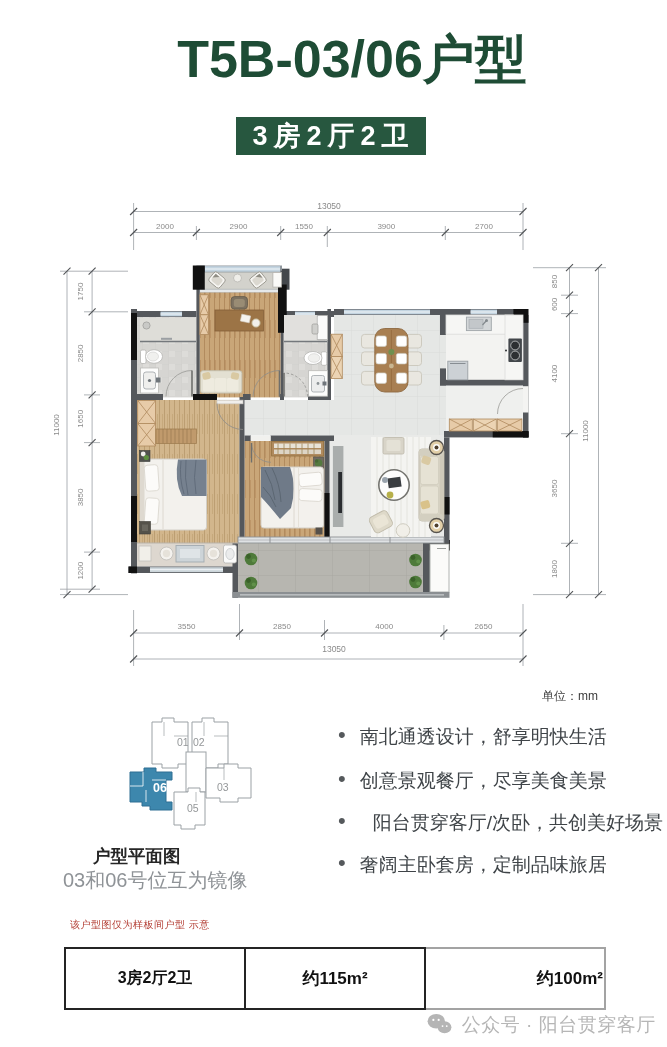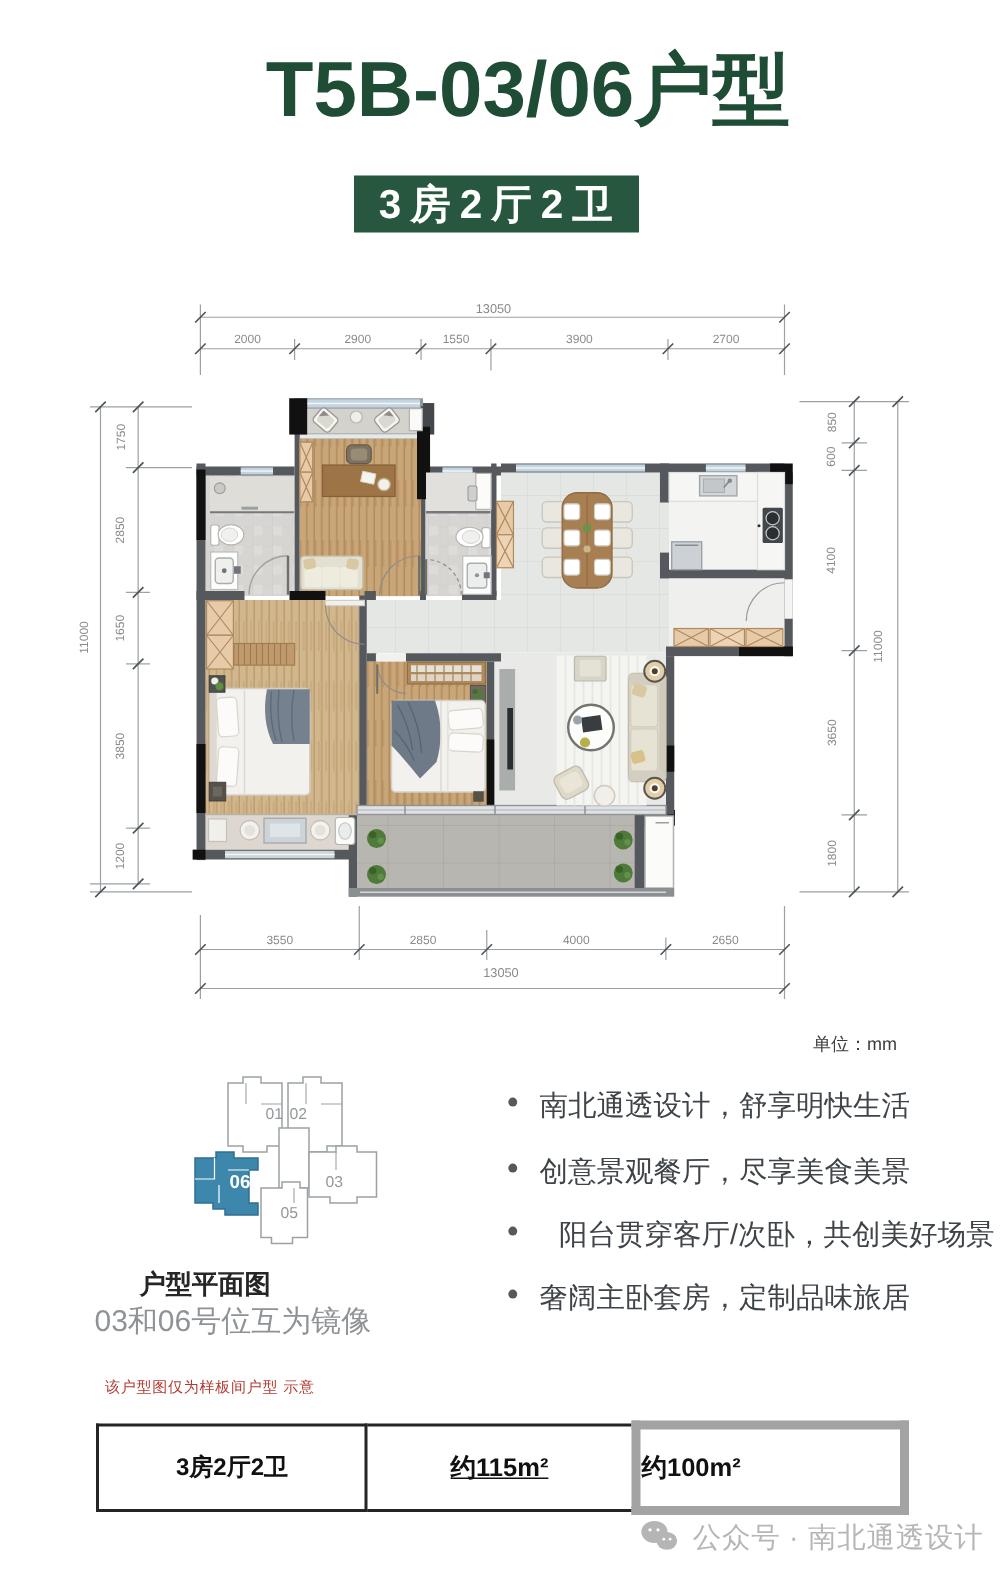--- a/index.html
+++ b/index.html
@@ -649,33 +649,33 @@
 <div class="abs" style="left:338px;top:808px;font-size:19px;color:#3f4448;"><span style="font-size:22px;vertical-align:1px;color:#55595c;">•</span><span style="margin-left:27px;">阳台贯穿客厅/次卧，共创美好场景</span></div>
 
 <div class="abs" style="left:338px;top:850px;font-size:19px;color:#3f4448;"><span style="font-size:22px;vertical-align:1px;color:#55595c;">•</span><span style="margin-left:14px;">奢阔主卧套房，定制品味旅居</span></div>
 
 <div class="abs" style="left:70px;top:918px;font-size:10px;font-weight:normal;color:#b23b31;letter-spacing:0.5px;">该户型图仅为样板间户型 示意</div>
 
 <table class="abs" style="left:64px;top:947px;width:542px;height:63px;border-collapse:collapse;table-layout:fixed;">
 <tbody>
 <tr style="height:31px;">
 <td style="border:2px solid #242424;text-align:center;font-size:16px;font-weight:bold;color:#111;">3房2厅2卫</td>
-<td style="border:2px solid #242424;text-align:center;font-size:17px;font-weight:bold;color:#111;text-decoration:underline;">约115m²</td>
-<td style="border:6px solid #a3a3a3;text-align:left;font-size:17px;font-weight:bold;color:#111;">约100m²</td>
+<td style="border:2px solid #242424;text-align:center;font-size:17px;font-weight:bold;color:#111;">约115m²</td>
+<td style="border:2px solid #a3a3a3;text-align:right;font-size:17px;font-weight:bold;color:#111;">约100m²</td>
 </tr>
 </tbody>
   </table>
 
 <div class="abs" style="left:427px;top:1012px;width:240px;height:30px;color:#b6b6b6;font-size:19px;letter-spacing:0.5px;white-space:nowrap;">
 <svg width="25" height="22" viewBox="0 0 27 24" style="vertical-align:-4px;">
       <g fill="#b5b5b5">
         <ellipse cx="10" cy="9" rx="9.5" ry="8"></ellipse>
         <ellipse cx="19" cy="15.5" rx="7.5" ry="6.5"></ellipse>
       </g>
       <g fill="#ffffff">
         <circle cx="6.8" cy="7.5" r="1.2"></circle>
         <circle cx="12.6" cy="7.5" r="1.2"></circle>
         <circle cx="16.8" cy="14.3" r="1"></circle>
         <circle cx="21.4" cy="14.3" r="1"></circle>
       </g>
     </svg>
-<span style="margin-left:4px;">公众号 · 南北通透设计</span>
+<span style="margin-left:4px;">公众号 · 阳台贯穿客厅</span>
 </div>
 
 </body></html>

